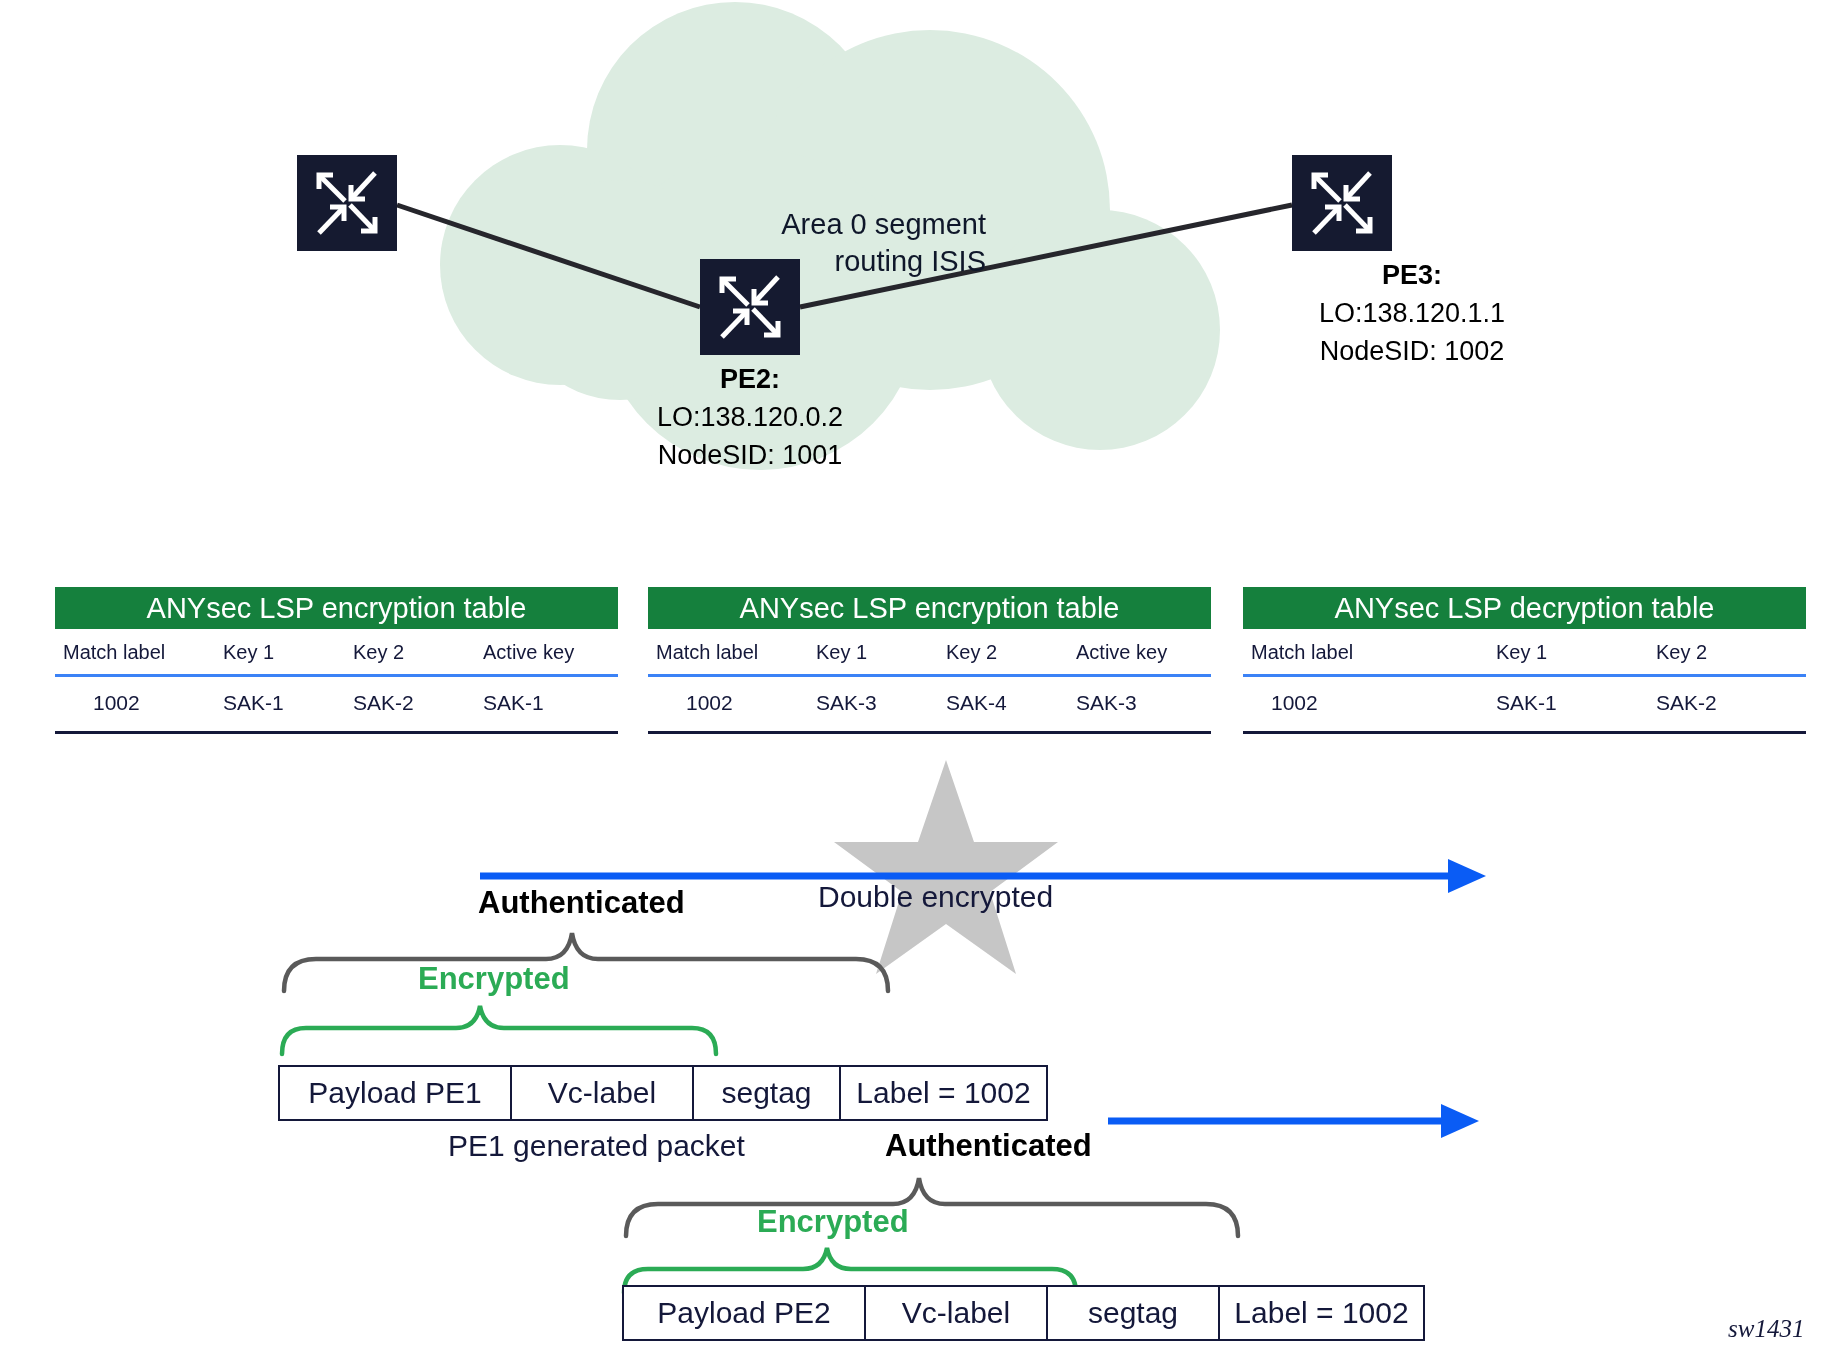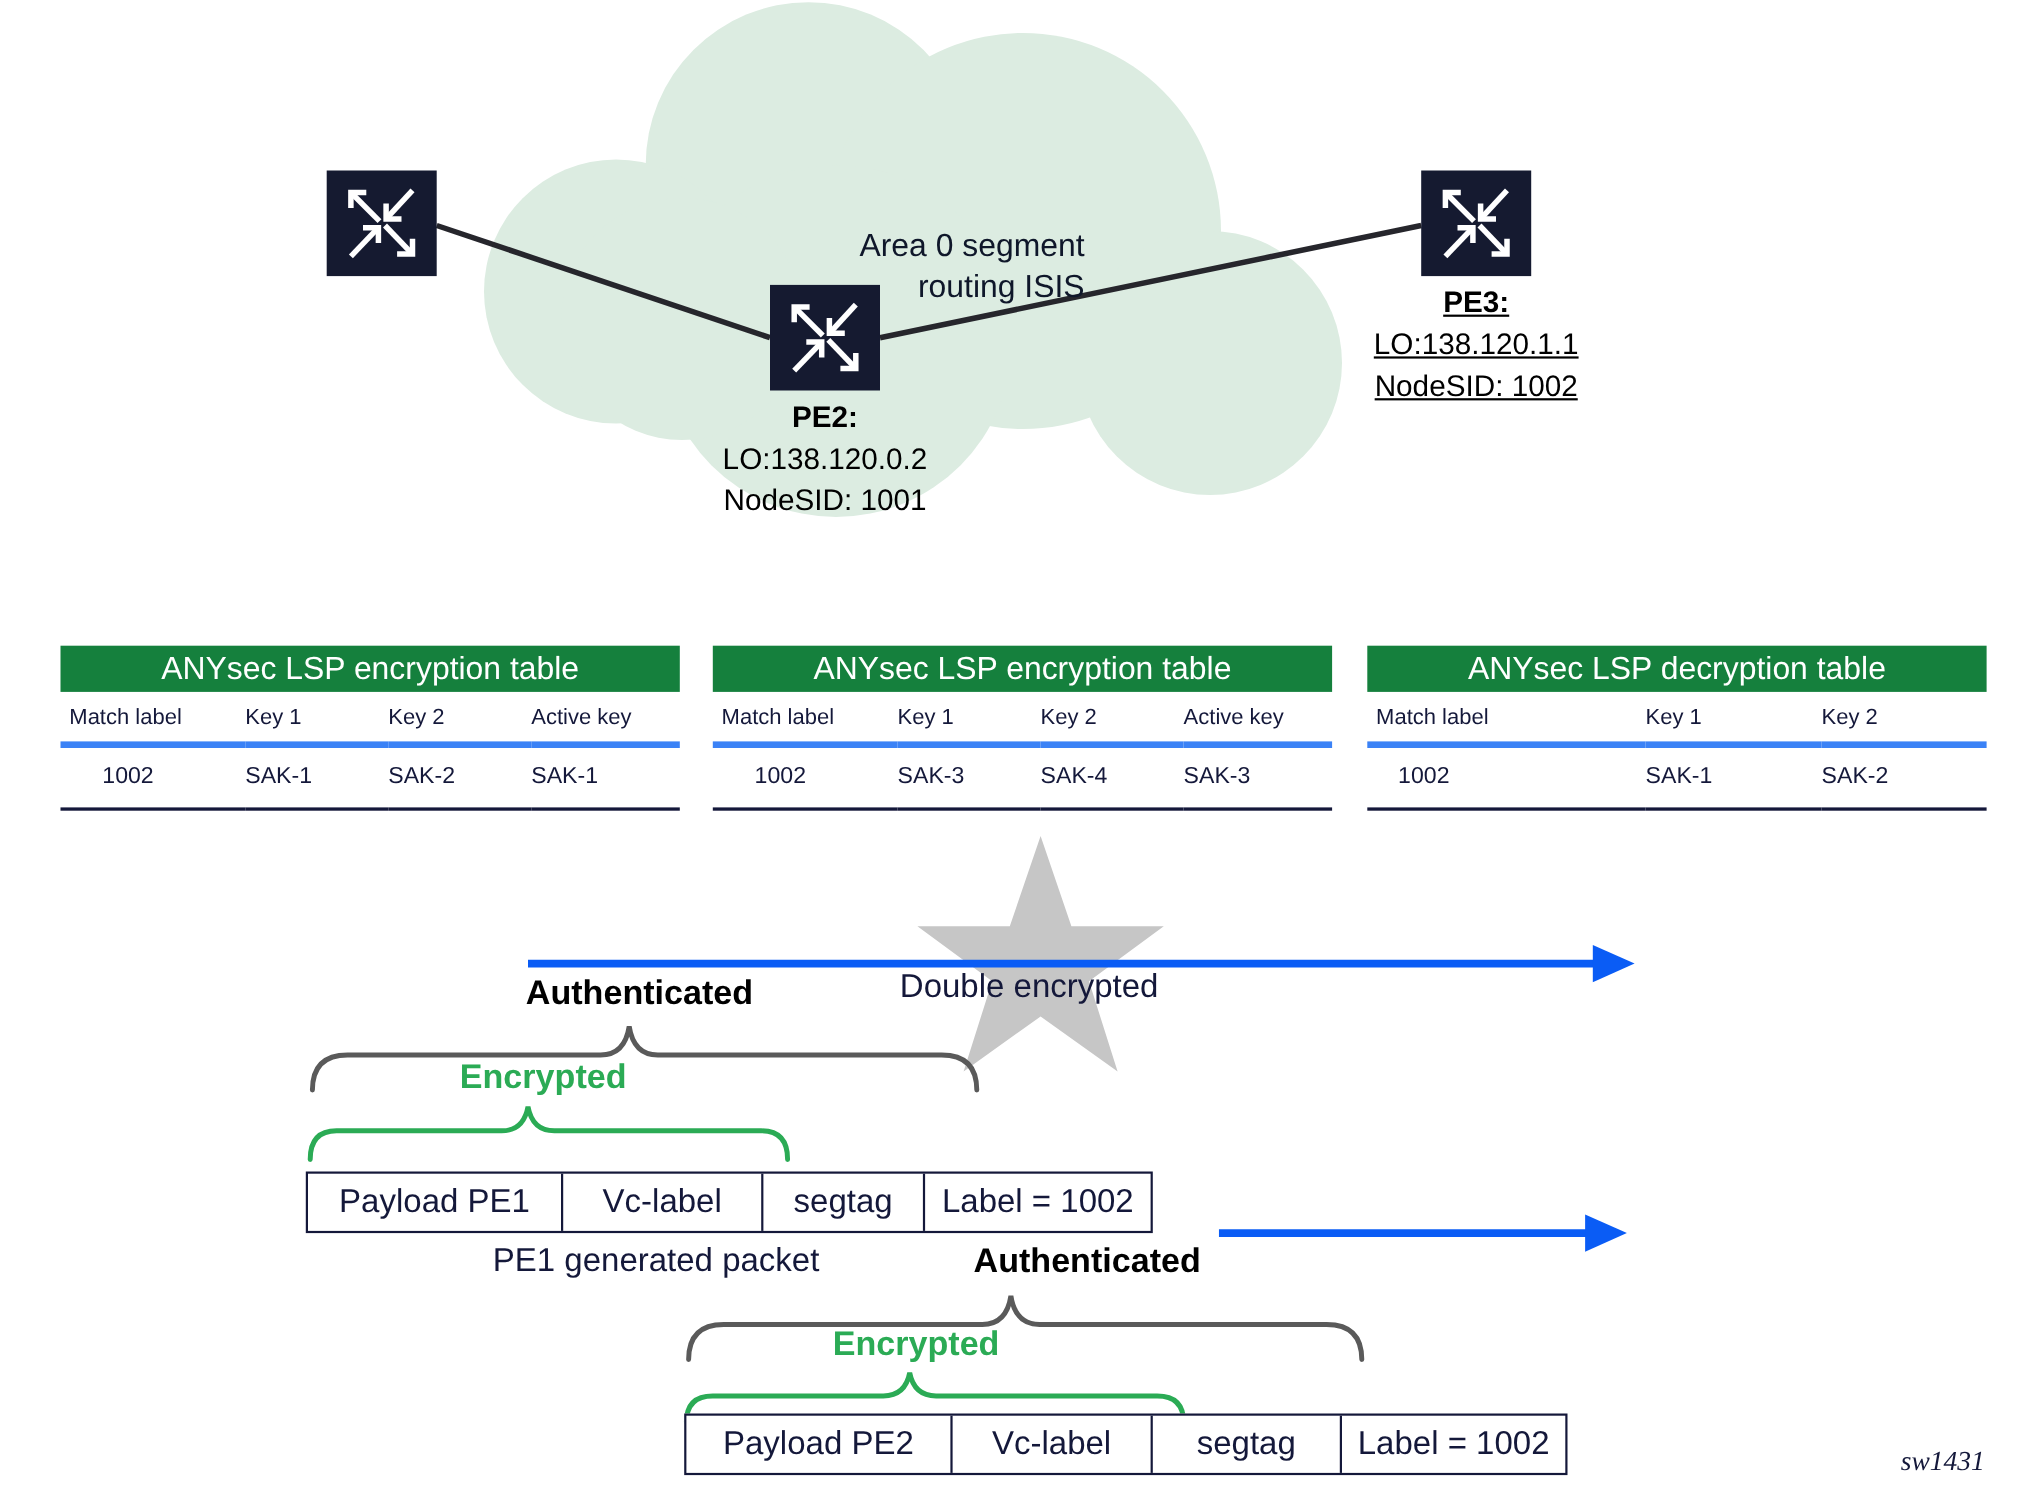--- a/index.html
+++ b/index.html
@@ -51,21 +51,21 @@
     line-height:42px;
     white-space:nowrap;
   }
   .tbl table { border-collapse:collapse; width:100%; }
   .tbl th {
     font-weight:normal;
     font-size:20px;
     color:#14183a;
     text-align:left;
     padding:12px 0 10px 0;
-    border-bottom:6px solid #3b82f6;
+    border-bottom:3px solid #3b82f6;
   }
   .tbl td {
     font-size:21px;
     color:#14183a;
     text-align:left;
     padding:14px 0 16px 0;
     border-bottom:3px solid #14183a;
   }
   .tbl th.c0, .tbl td.c0 { padding-left:8px; }
   .tbl td.c0 { padding-left:38px; }
@@ -165,21 +165,21 @@
           <polyline points="22,34 22,20 36,20" stroke-linejoin="miter"></polyline>
         <line x1="78" y1="18" x2="54" y2="44"></line>
           <polyline points="54,30 54,44 68,44" stroke-linejoin="miter"></polyline>
         <line x1="22" y1="78" x2="47" y2="52"></line>
           <polyline points="33,52 47,52 47,66" stroke-linejoin="miter"></polyline>
         <line x1="53" y1="50" x2="78" y2="76"></line>
           <polyline points="78,62 78,76 64,76" stroke-linejoin="miter"></polyline>
       </g>
     </svg>
   </div>
-  <div class="node-caption" style="left:1192px; top:256px; width:300px;text-decoration:underline;">
+  <div class="node-caption" style="left:1262px; top:256px; width:300px;">
     <span class="nm">PE3:</span>
     <span>LO:138.120.1.1</span><br>
     <span>NodeSID: 1002</span>
   </div>
 
   <div class="cloud-label" style="left:626px; top:206px; width:360px;">
     <span>Area 0 segment</span><br>
     <span>routing ISIS</span>
   </div>
 

